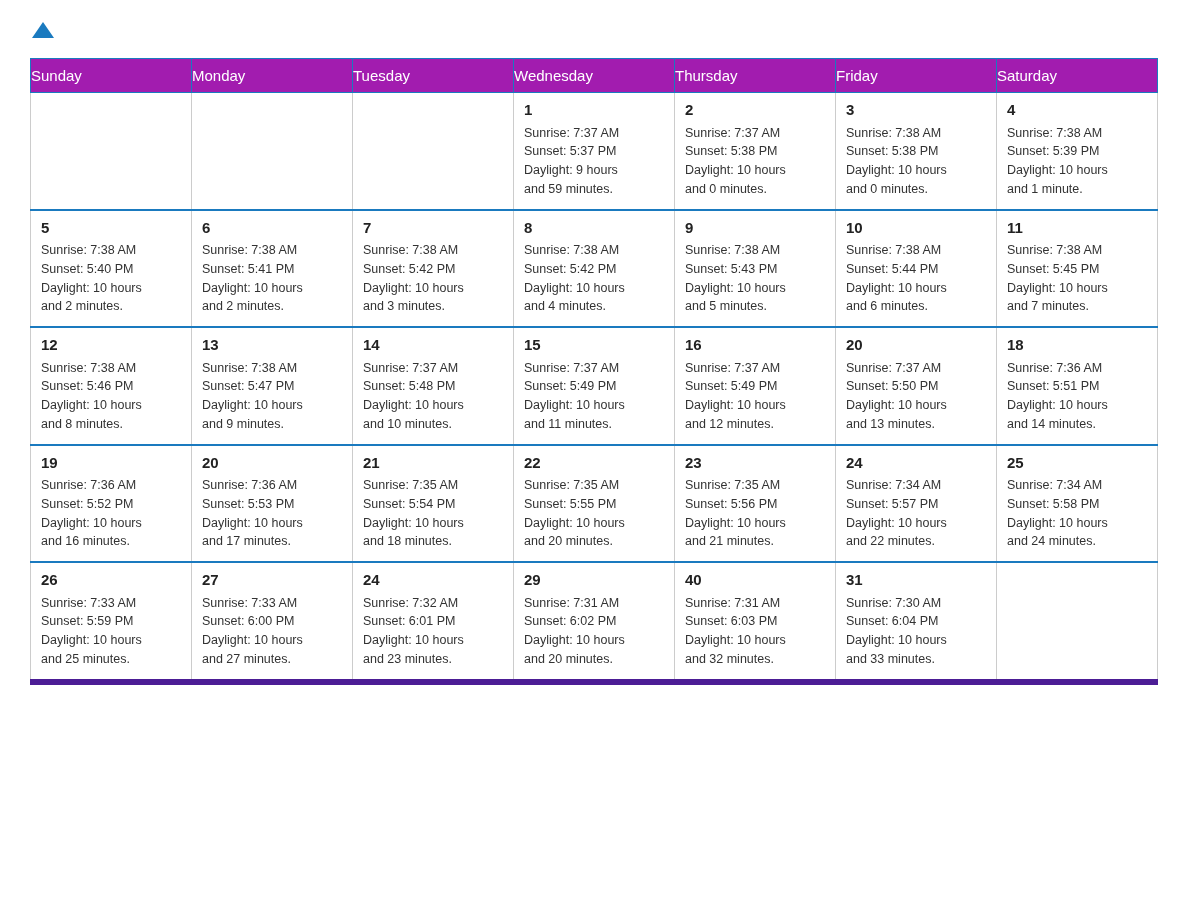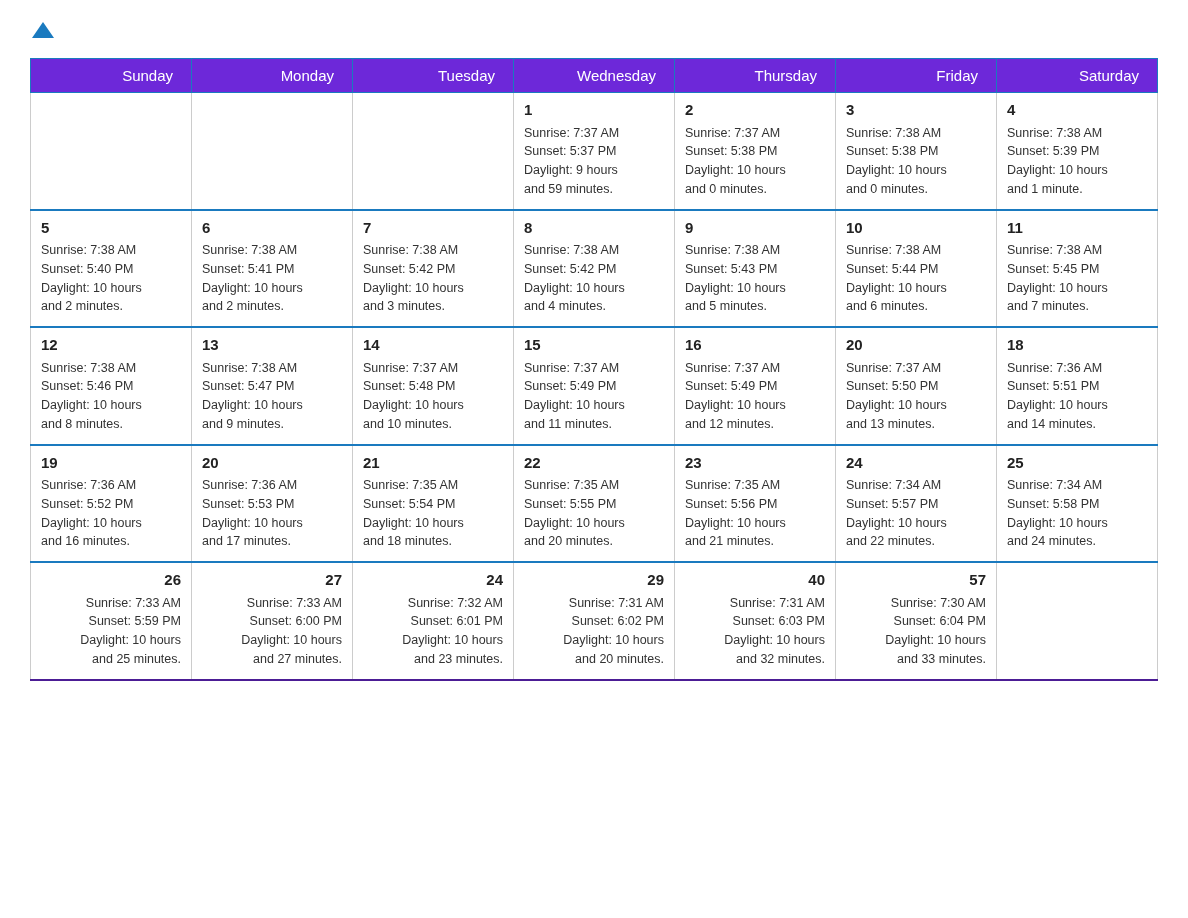--- a/index.html
+++ b/index.html
@@ -44,26 +44,26 @@
       font-size: 18px;
       color: #444;
       margin-top: 4px;
     }
     .calendar {
       width: 100%;
       border-collapse: collapse;
       border: 1px solid #ccc;
     }
     .calendar thead tr th {
-      background-color: #6d28d9;
+      background-color: #a21caf;
       color: #fff;
       font-size: 15px;
       font-weight: normal;
-      padding: 8px 18px;
-      text-align: right;
+      padding: 8px 0;
+      text-align: left;
       border: 1px solid #1a7abf;
     }
     .calendar tbody tr td {
       vertical-align: top;
       padding: 6px 10px 10px 10px;
       border: 1px solid #ccc;
       width: 14.28%;
       min-height: 90px;
       font-size: 12.5px;
       color: #333;
@@ -76,22 +76,21 @@
       display: block;
       margin-bottom: 2px;
     }
     .calendar tbody tr td.empty {
       background: #fff;
     }
     .calendar tbody tr {
       border-bottom: 2px solid #1a7abf;
     }
     .calendar tbody tr:last-child {
-      border-bottom: 2px solid #4c1d95;
-      text-align: right;
+      border-bottom: 6px solid #4c1d95;
     }
     .logo-row {
       display: flex;
       align-items: center;
     }
   </style>
 </head>
 <body>
 
 <div class="header">
@@ -160,17 +159,17 @@
         <td><span class="day-num">23</span><span>Sunrise: 7:35 AM</span><br><span>Sunset: 5:56 PM</span><br><span>Daylight: 10 hours</span><br><span>and 21 minutes.</span></td>
         <td><span class="day-num">24</span><span>Sunrise: 7:34 AM</span><br><span>Sunset: 5:57 PM</span><br><span>Daylight: 10 hours</span><br><span>and 22 minutes.</span></td>
         <td><span class="day-num">25</span><span>Sunrise: 7:34 AM</span><br><span>Sunset: 5:58 PM</span><br><span>Daylight: 10 hours</span><br><span>and 24 minutes.</span></td>
       </tr>
       <tr>
         <td><span class="day-num">26</span><span>Sunrise: 7:33 AM</span><br><span>Sunset: 5:59 PM</span><br><span>Daylight: 10 hours</span><br><span>and 25 minutes.</span></td>
         <td><span class="day-num">27</span><span>Sunrise: 7:33 AM</span><br><span>Sunset: 6:00 PM</span><br><span>Daylight: 10 hours</span><br><span>and 27 minutes.</span></td>
         <td><span class="day-num">24</span><span>Sunrise: 7:32 AM</span><br><span>Sunset: 6:01 PM</span><br><span>Daylight: 10 hours</span><br><span>and 23 minutes.</span></td>
         <td><span class="day-num">29</span><span>Sunrise: 7:31 AM</span><br><span>Sunset: 6:02 PM</span><br><span>Daylight: 10 hours</span><br><span>and 20 minutes.</span></td>
         <td><span class="day-num">40</span><span>Sunrise: 7:31 AM</span><br><span>Sunset: 6:03 PM</span><br><span>Daylight: 10 hours</span><br><span>and 32 minutes.</span></td>
-        <td><span class="day-num">57</span><span>Sunrise: 7:30 AM</span><br><span>Sunset: 6:04 PM</span><br><span>Daylight: 10 hours</span><br><span>and 33 minutes.</span></td>
+        <td><span class="day-num">31</span><span>Sunrise: 7:30 AM</span><br><span>Sunset: 6:04 PM</span><br><span>Daylight: 10 hours</span><br><span>and 33 minutes.</span></td>
         <td class="empty"></td>
       </tr>
     </tbody>
 </table>
 
 </body></html>

